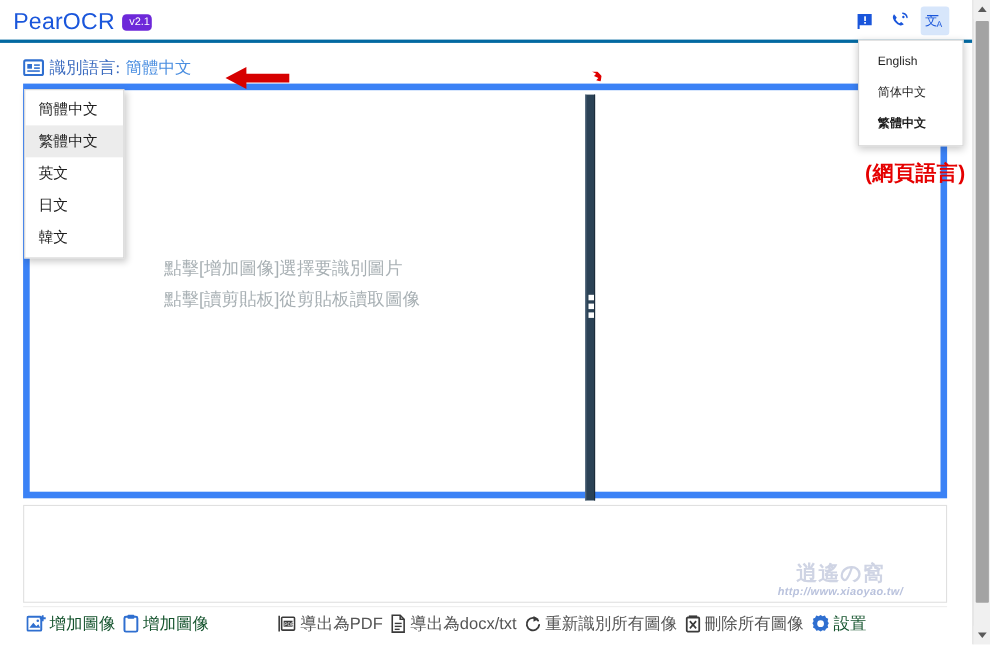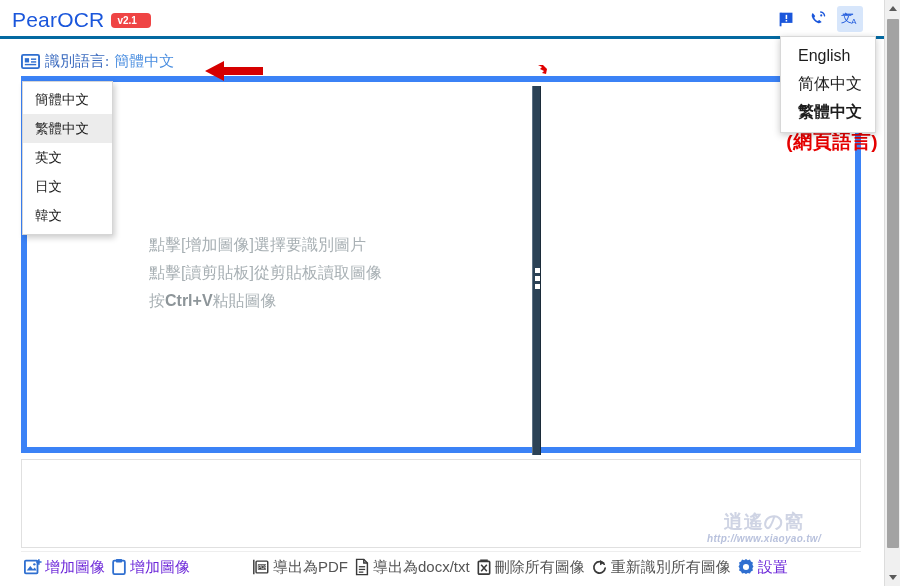--- a/index.html
+++ b/index.html
@@ -25,23 +25,23 @@
   .brand {
     position: absolute; left: 12px; top: 8px;
     display: flex; align-items: center; gap: 7px;
   }
   .brand-name {
     font-size: 21px; font-weight: 400;
     color: #1a56db; letter-spacing: .2px;
     font-family: "Liberation Sans", sans-serif;
   }
   .brand-badge {
-    background: #ef4444; color: #fff;
-    font-size: 10px; font-weight: 700;
-    padding: 2px 14px 2px 6px; border-radius: 4px;
+    background: #6d28d9; color: #fff;
+    font-size: 10px; font-weight: 400;
+    padding: 2px 2px 2px 6px; border-radius: 4px;
     line-height: 1.1;
   }
 
   .header-icons {
     position: absolute; right: 21px; top: 6px;
     display: flex; align-items: center; gap: 6px;
   }
   .hicon {
     width: 26px; height: 26px;
     display: flex; align-items: center; justify-content: center;
@@ -55,21 +55,21 @@
     position: absolute; left: 780px; top: 36px;
     width: 96px;
     background: #ffffff;
     border: 1px solid #d8d8d8;
     box-shadow: 0 2px 7px rgba(0,0,0,.22);
     z-index: 40;
     padding: 5px 0 6px 0;
   }
   .lang-menu-item {
     padding: 5px 0 5px 17px;
-    font-size: 16px; color: #1d1d1d;
+    font-size: 11px; color: #1d1d1d;
     line-height: 18px;
     white-space: nowrap;
   }
   .lang-menu-item.sel { font-weight: 700; }
 
   
   .reclang-bar {
     position: absolute; left: 21px; top: 52px;
     display: flex; align-items: center; gap: 5px;
     z-index: 20;
@@ -98,21 +98,21 @@
   .rec-menu-item {
     height: 29px; line-height: 29px;
     padding-left: 12px;
     font-size: 13.5px; color: #1d1d1d;
     white-space: nowrap;
   }
   .rec-menu-item.hl { background: #ececec; }
 
   
   .web-lang-note {
-    position: absolute; right: 22px; top: 129px;
+    position: absolute; right: 22px; top: 145px;
     font-size: 19px; font-weight: 700; color: #e50000;
     letter-spacing: .5px; z-index: 22;
   }
 
   
   .work-panel {
     position: absolute; left: 21px; top: 76px;
     width: 840px; height: 377px;
     border: 6px solid #3b82f6;
     background: #ffffff;
@@ -170,21 +170,21 @@
     border-top: 1px solid #eeeeee;
   }
   .tb-group { display: flex; align-items: center; }
   .tb-btn {
     display: flex; align-items: center; gap: 3px;
     font-size: 15px;
     padding: 0 3px;
     white-space: nowrap;
     cursor: pointer;
   }
-  .tb-btn.blue { color: #6d28d9; }
+  .tb-btn.blue { color: #14532d; }
   .tb-btn.gray { color: #555555; }
   .tb-spacer { width: 56px; }
 
   
   .scrollbar {
     position: absolute; right: 0; top: 0;
     width: 16px; height: 586px;
     background: #f0f0f0;
     border-left: 1px solid #dcdcdc;
   }
@@ -272,23 +272,20 @@
     <div class="rec-menu-item">日文</div>
     <div class="rec-menu-item">韓文</div>
   </div>
 
   <div class="web-lang-note">(網頁語言)</div>
 
   <div class="work-panel">
     <div class="placeholder">
       <div>點擊[增加圖像]選擇要識別圖片</div>
       <div>點擊[讀剪貼板]從剪貼板讀取圖像</div>
-      <div>
-        <span>按</span><b>Ctrl+V</b><span>粘貼圖像</span>
-      </div>
     </div>
 
     <div class="splitter">
       <span class="grip">
         <i></i>
           <i></i>
           <i></i>
       </span>
     </div>
   </div>
@@ -345,36 +342,36 @@
           <path d="M2 1.5 h8 l4 4 v13 h-12 z" fill="none" stroke="#3a3a3a" stroke-width="1.6"></path>
           <path d="M10 1.5 v4 h4" fill="none" stroke="#3a3a3a" stroke-width="1.6"></path>
           <rect x="4.5" y="9" width="7" height="1.4" fill="#3a3a3a"></rect>
           <rect x="4.5" y="12" width="7" height="1.4" fill="#3a3a3a"></rect>
           <rect x="4.5" y="15" width="5" height="1.4" fill="#3a3a3a"></rect>
         </svg>
         <span>導出為docx/txt</span>
       </div>
 
       <div class="tb-btn gray">
+        <svg width="17" height="17" viewBox="0 0 18 18">
+          <path d="M14 5.5 A6 6 0 1 0 15 9.6" fill="none" stroke="#3a3a3a" stroke-width="1.8" stroke-linecap="round"></path>
+          <path d="M9.5 1 L9.5 6.5 L14.5 4" fill="#3a3a3a"></path>
+        </svg>
+        <span>重新識別所有圖像</span>
+      </div>
+
+      <div class="tb-btn gray">
         <svg width="16" height="17" viewBox="0 0 16 18">
           <rect x="2" y="2.5" width="12" height="13.5" rx="1" fill="none" stroke="#3a3a3a" stroke-width="1.7"></rect>
           <path d="M5 6 L11 13 M11 6 L5 13" stroke="#3a3a3a" stroke-width="1.6"></path>
           <rect x="4" y="0.5" width="8" height="1.6" fill="#3a3a3a"></rect>
         </svg>
         <span>刪除所有圖像</span>
       </div>
 
-      <div class="tb-btn gray">
-        <svg width="17" height="17" viewBox="0 0 18 18">
-          <path d="M14 5.5 A6 6 0 1 0 15 9.6" fill="none" stroke="#3a3a3a" stroke-width="1.8" stroke-linecap="round"></path>
-          <path d="M9.5 1 L9.5 6.5 L14.5 4" fill="#3a3a3a"></path>
-        </svg>
-        <span>重新識別所有圖像</span>
-      </div>
-
       <div class="tb-btn blue">
         <svg width="18" height="18" viewBox="0 0 20 20">
           <path d="M10 1.2 l2 1.2 2.4-.6 1.1 2.2 2.2 1.1-.6 2.4 1.2 2-1.2 2 .6 2.4-2.2 1.1-1.1 2.2-2.4-.6-2 1.2-2-1.2-2.4.6-1.1-2.2-2.2-1.1.6-2.4-1.2-2 1.2-2-.6-2.4 2.2-1.1 1.1-2.2 2.4.6z" fill="#2f6fd0"></path>
           <circle cx="10" cy="10" r="3.4" fill="#ffffff"></circle>
         </svg>
         <span>設置</span>
       </div>
     </div>
   </div>
 

